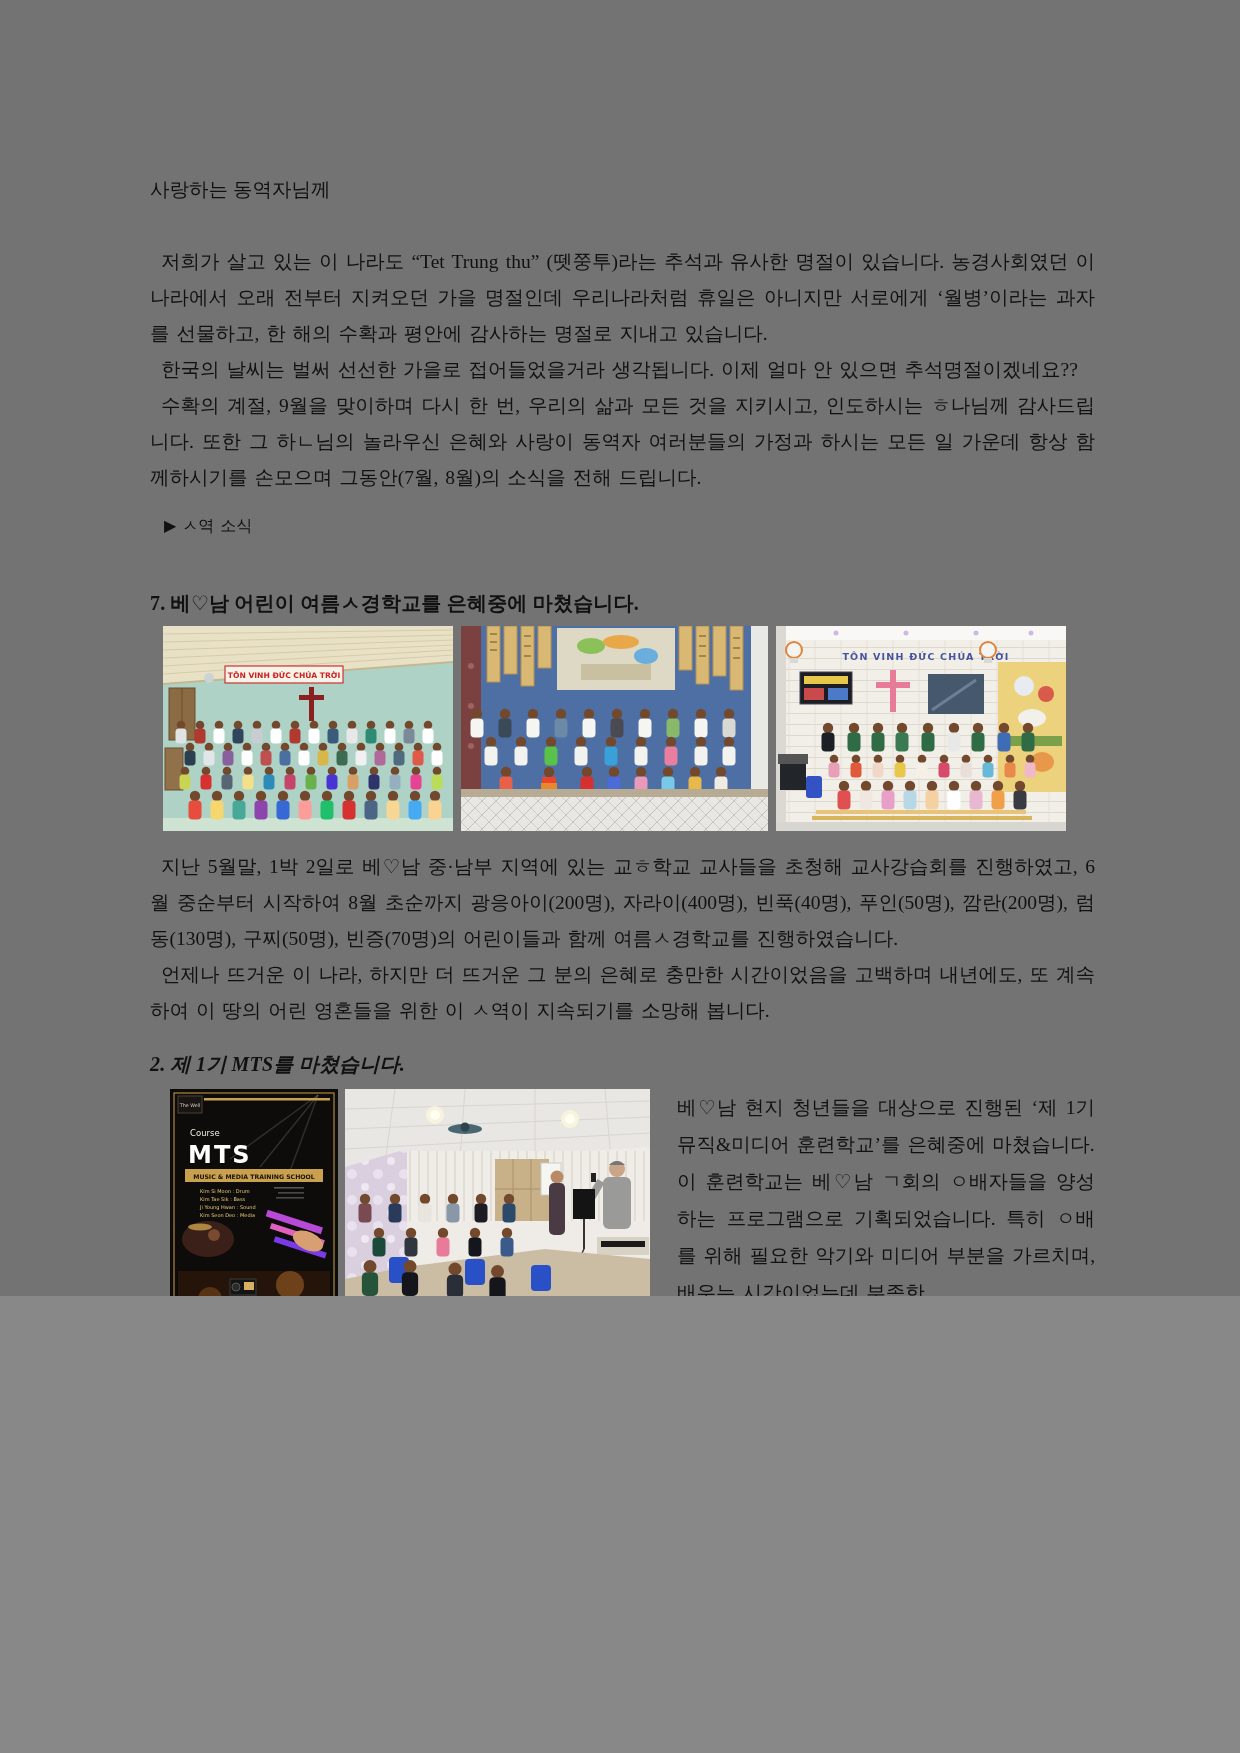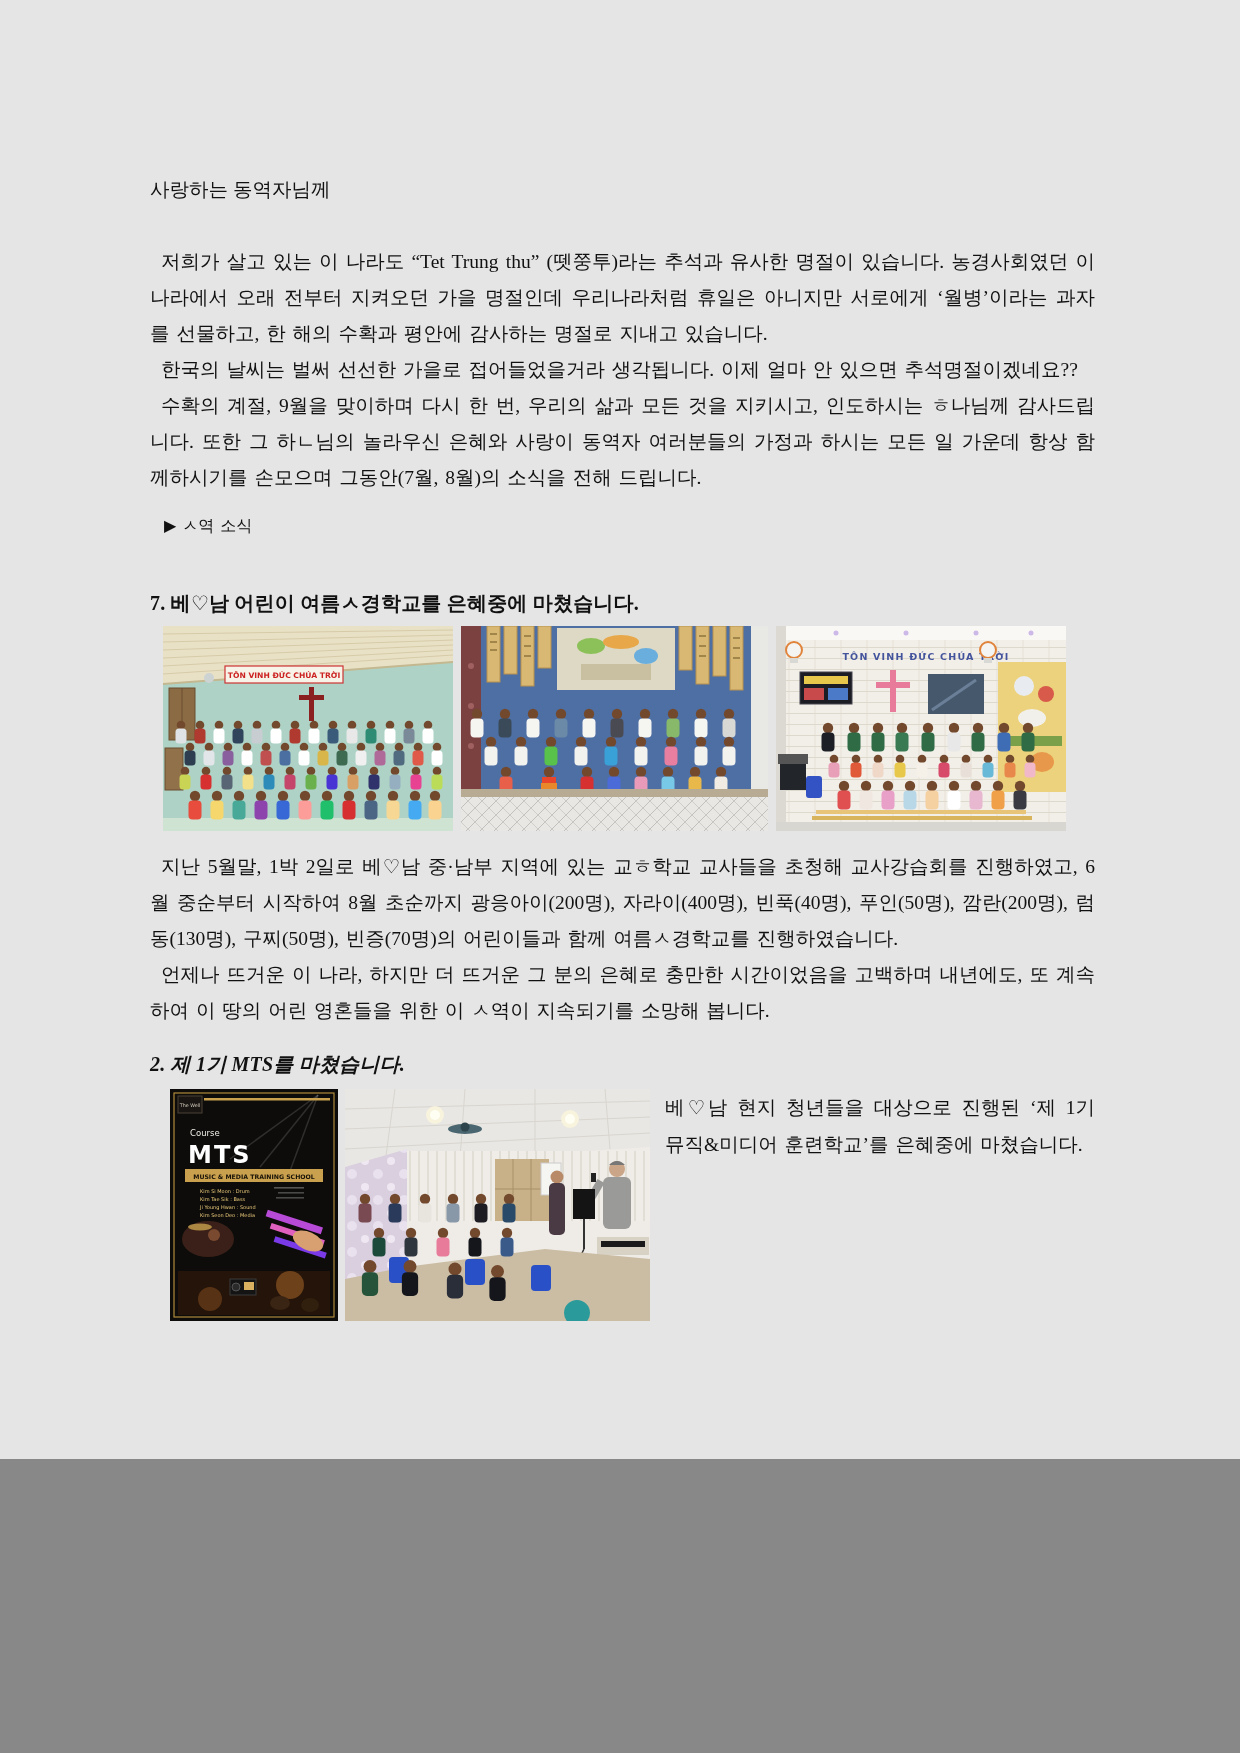--- a/index.html
+++ b/index.html
@@ -1,37 +1,37 @@
 <!DOCTYPE html>
 <html><head>
 <meta charset="utf-8">
 <style>
   html,body{margin:0;padding:0;background:#888;}
   .page{
     position:relative;
-    width:1240px;height:1459px;
+    width:1240px;height:1296px;
     margin:0 auto;
-    background:#e5e5e5;
+    background:#737373;
     box-sizing:border-box;
     padding:172px 145px 0 150px;
     font-family:"Liberation Serif","DejaVu Serif",serif;
     color:#111111;
     overflow:hidden;
   }
   .greeting{font-size:19.5px;line-height:36px;margin:0 0 36px 0;}
   p.body{font-size:19.5px;line-height:36px;margin:0;text-align:justify;word-spacing:2px;}
   .indent{text-indent:11px;}
   .gap-before{margin-top:36px;}
   .section-marker{font-size:16px;line-height:36px;margin:12px 0 0 0;padding-left:14px;word-spacing:2px;}
   h2.heading{font-size:20px;font-weight:bold;line-height:30px;margin:44px 0 0 0;letter-spacing:0.2px;}
   h2.heading2{margin-top:20px;font-style:italic;}
   .photo-row{display:flex;gap:8px;margin:8px 0 18px 13px;}
   .photo-row svg{display:block;flex:0 0 auto;}
   .mts-row{display:flex;gap:7px;margin:10px 0 0 20px;align-items:flex-start;}
-  .mts-text{flex:1;margin-left:8px;}
+  .mts-text{flex:1;margin-left:20px;}
   .mts-text p{font-size:19.5px;line-height:37px;margin:0;text-align:justify;word-spacing:2px;}
   svg text{font-family:"DejaVu Sans","Liberation Sans",sans-serif;}
 </style>
 </head>
 <body>
 
 <svg width="0" height="0" style="position:absolute" aria-hidden="true">
   <defs>
     <g id="person">
         <circle cx="0" cy="-13" r="4.3" fill="#73492e"></circle>
@@ -435,16 +435,17 @@
         <use href="#person-lg" x="24" y="186" style="color:#25543a"></use>
           <use href="#person-lg" x="56" y="186" style="color:#14161c"></use>
           <use href="#person-lg" x="92" y="188" style="color:#2a2e38"></use>
           <use href="#person-lg" x="126" y="190" style="color:#14161c"></use>
       </g>
       <circle cx="232" cy="224" r="13" fill="#2a9a9a"></circle>
     </svg>
 
     <div class="mts-text">
       <p>베♡남 현지 청년들을 대상으로 진행된 ‘제 1기 뮤직&amp;미디어 훈련학교’를 은혜중에 마쳤습니다.</p>
+      <p>이 훈련학교는 베♡남 ㄱ회의 ㅇ배자들을 양성하는 프로그램으로 기획되었습니다. 특히 ㅇ배를 위해 필요한 악기와 미디어 부분을 가르치며, 배우는 시간이었는데 부족한</p>
     </div>
   </div>
 
 </div>
 
 </body></html>

